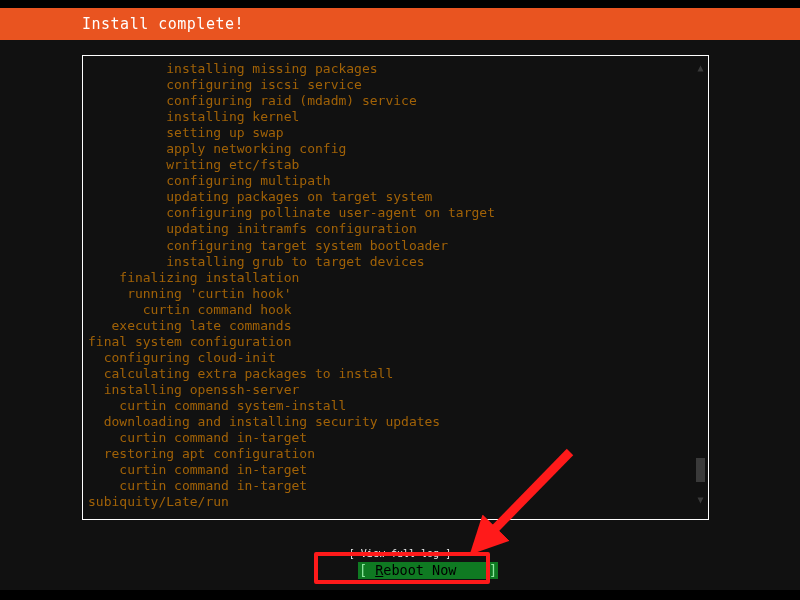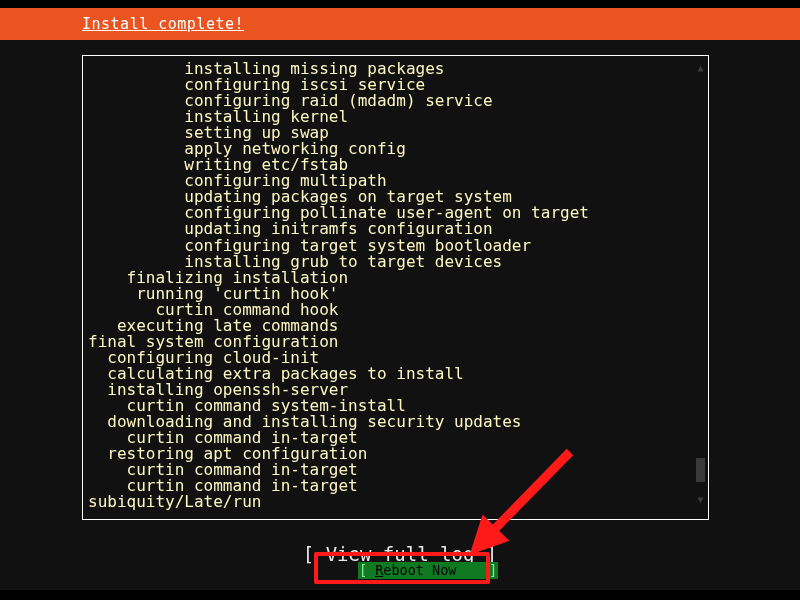--- a/index.html
+++ b/index.html
@@ -42,21 +42,20 @@
     color: #ffffff;
     font-size: 15px;
     line-height: 32px;
     white-space: pre;
   }
   .header-title {
     position: absolute;
     left: 82px;
     top: 0;
     letter-spacing: 0.5px;
-    text-decoration: underline;
   }
   .header-help {
     position: absolute;
     right: 88px;
     top: 0;
     letter-spacing: 0.5px;
   }
 
   
   .log-panel {
@@ -68,22 +67,22 @@
     border: 1px solid #ffffff;
     box-sizing: border-box;
     background: #111111;
     overflow: hidden;
   }
   .log-lines {
     position: absolute;
     left: 5px;
     top: 5px;
     width: 600px;
-    color: #fef9c3;
-    font-size: 16px;
+    color: #a16207;
+    font-size: 13px;
     line-height: 16.05px;
     white-space: pre;
     letter-spacing: 0px;
   }
   .log-line {
     white-space: pre;
     height: 16.05px;
   }
 
   
@@ -117,21 +116,21 @@
   }
 
   
   .btn-viewlog {
     position: absolute;
     left: 0;
     top: 546px;
     width: 800px;
     text-align: center;
     color: #e8e8e8;
-    font-size: 19px;
+    font-size: 10px;
     line-height: 16px;
     white-space: pre;
   }
   .btn-reboot-wrap {
     position: absolute;
     left: 0;
     top: 561px;
     width: 800px;
     text-align: center;
     line-height: 17px;

